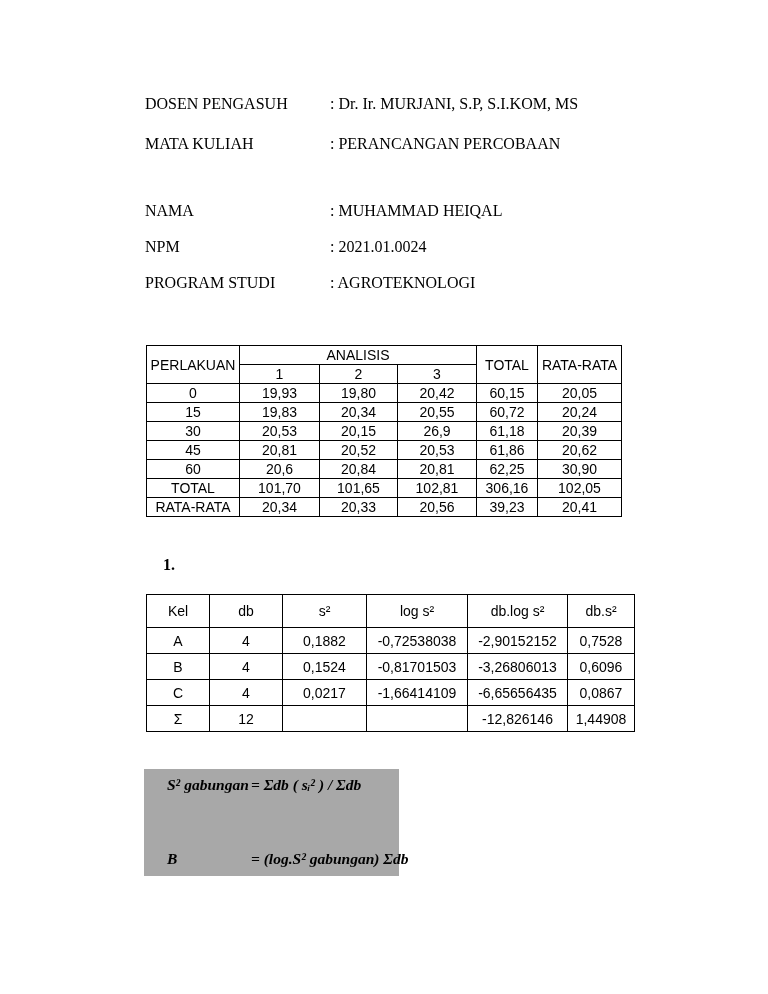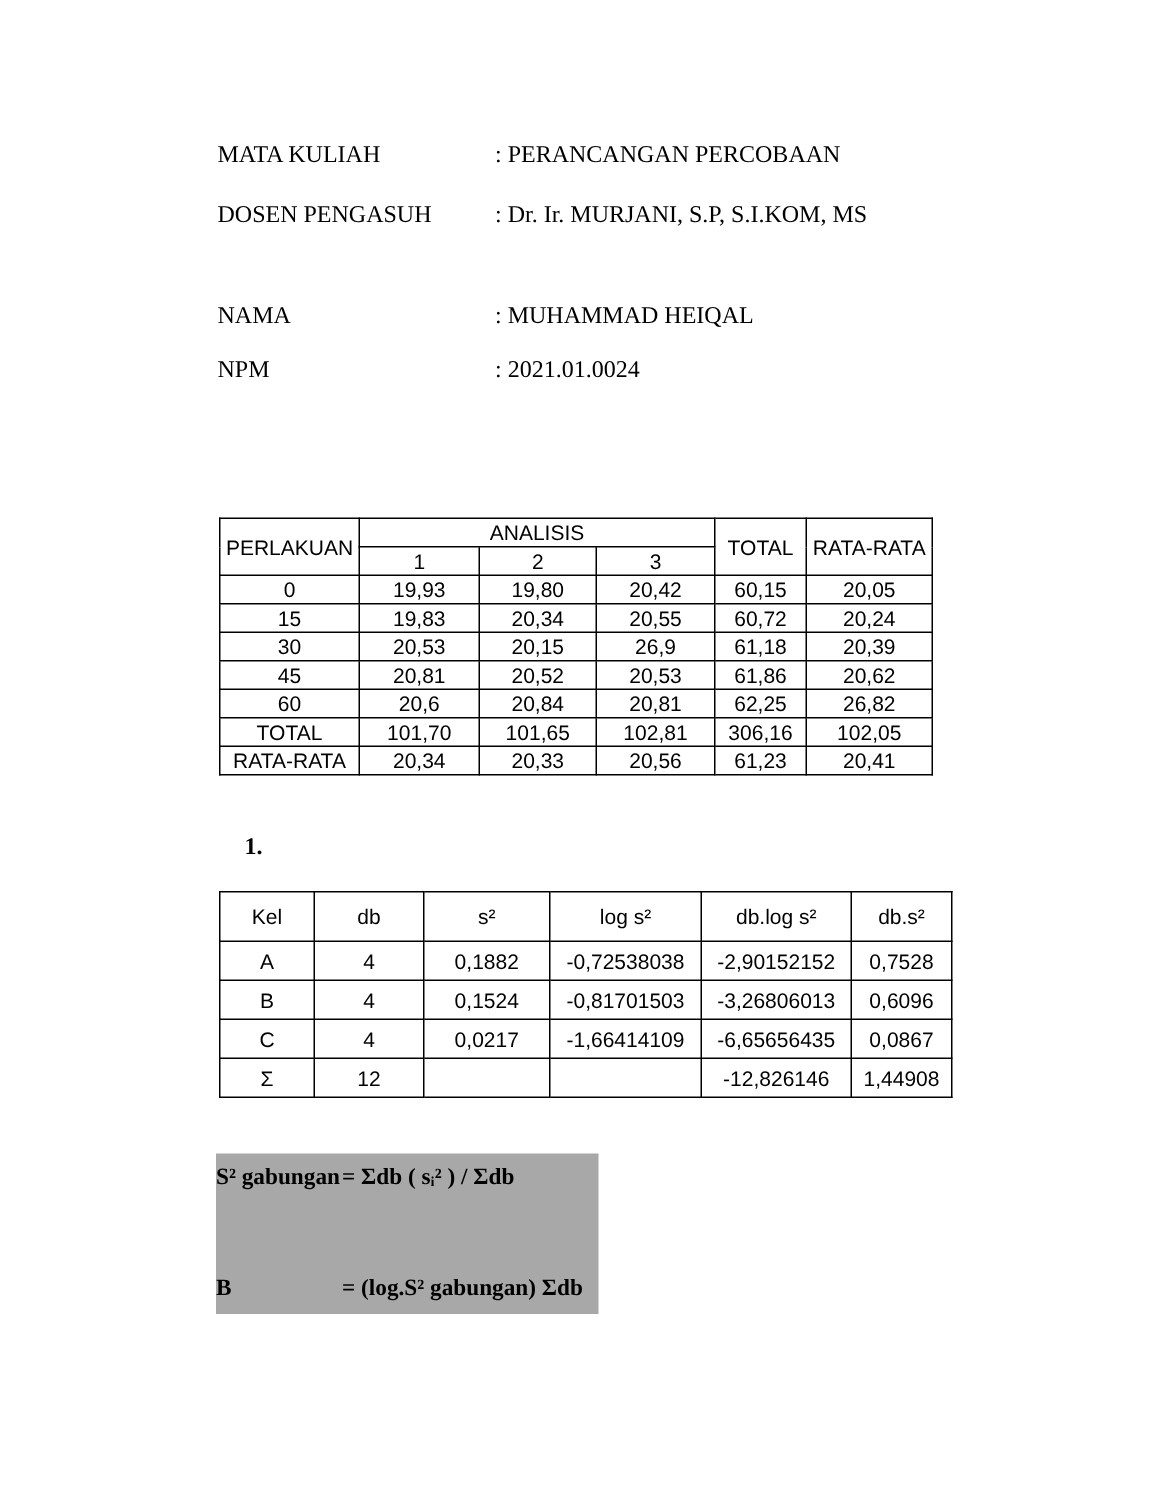--- a/index.html
+++ b/index.html
@@ -55,56 +55,61 @@
     font-size: 16px; font-weight: bold;
     display: flex;
   }
   .heading .num { width: 29px; flex: 0 0 29px; }
 
   
   .formula-block {
     position: absolute; left: 144px; top: 769px;
     width: 255px; height: 107px;
     box-sizing: border-box;
-    padding: 7px 8px 9px 0;
+    padding: 7px 8px 9px 23px;
     display: flex; flex-direction: column;
     justify-content: space-between;
     font-family: "Liberation Serif", serif;
     font-size: 15.5px;
     font-weight: bold;
+    font-style: italic;
     background: #a8a8a8;
   }
   .f-row { display: flex; line-height: 17px; }
   .f-lhs { width: 84px; flex: 0 0 84px; white-space: nowrap; }
   .f-rhs { white-space: nowrap; }
 </style>
 </head>
 <body>
 
 <div class="doc">
 
   <div class="kv-block course">
     <div class="kv-row">
+      <span class="kv-label">DOSEN PENGASUH</span>
+      <span class="kv-value">: Dr. Ir. MURJANI, S.P, S.I.KOM, MS</span>
+    </div>
+    <div class="kv-row">
       <span class="kv-label">MATA KULIAH</span>
       <span class="kv-value">: PERANCANGAN PERCOBAAN</span>
     </div>
-    <div class="kv-row">
-      <span class="kv-label">DOSEN PENGASUH</span>
-      <span class="kv-value">: Dr. Ir. MURJANI, S.P, S.I.KOM, MS</span>
-    </div>
   </div>
 
   <div class="kv-block student">
     <div class="kv-row">
       <span class="kv-label">NAMA</span>
       <span class="kv-value">: MUHAMMAD HEIQAL</span>
     </div>
     <div class="kv-row">
       <span class="kv-label">NPM</span>
       <span class="kv-value">: 2021.01.0024</span>
+    </div>
+    <div class="kv-row">
+      <span class="kv-label">PROGRAM STUDI</span>
+      <span class="kv-value">: AGROTEKNOLOGI</span>
     </div>
   </div>
 
   <table class="t1">
     <colgroup>
       <col style="width:93px">
         <col style="width:80px">
         <col style="width:78px">
       <col style="width:79px">
         <col style="width:61px">
@@ -153,36 +158,36 @@
         <td>20,53</td>
         <td>61,86</td>
         <td>20,62</td>
       </tr>
       <tr>
         <td>60</td>
         <td>20,6</td>
         <td>20,84</td>
         <td>20,81</td>
         <td>62,25</td>
-        <td>26,82</td>
+        <td>30,90</td>
       </tr>
       <tr>
         <td>TOTAL</td>
         <td>101,70</td>
         <td>101,65</td>
         <td>102,81</td>
         <td>306,16</td>
         <td>102,05</td>
       </tr>
       <tr>
         <td>RATA-RATA</td>
         <td>20,34</td>
         <td>20,33</td>
         <td>20,56</td>
-        <td>61,23</td>
+        <td>39,23</td>
         <td>20,41</td>
       </tr>
     </tbody>
   </table>
 
   <div class="heading">
     <span class="num">1.</span>
   </div>
 
   <table class="t2">

